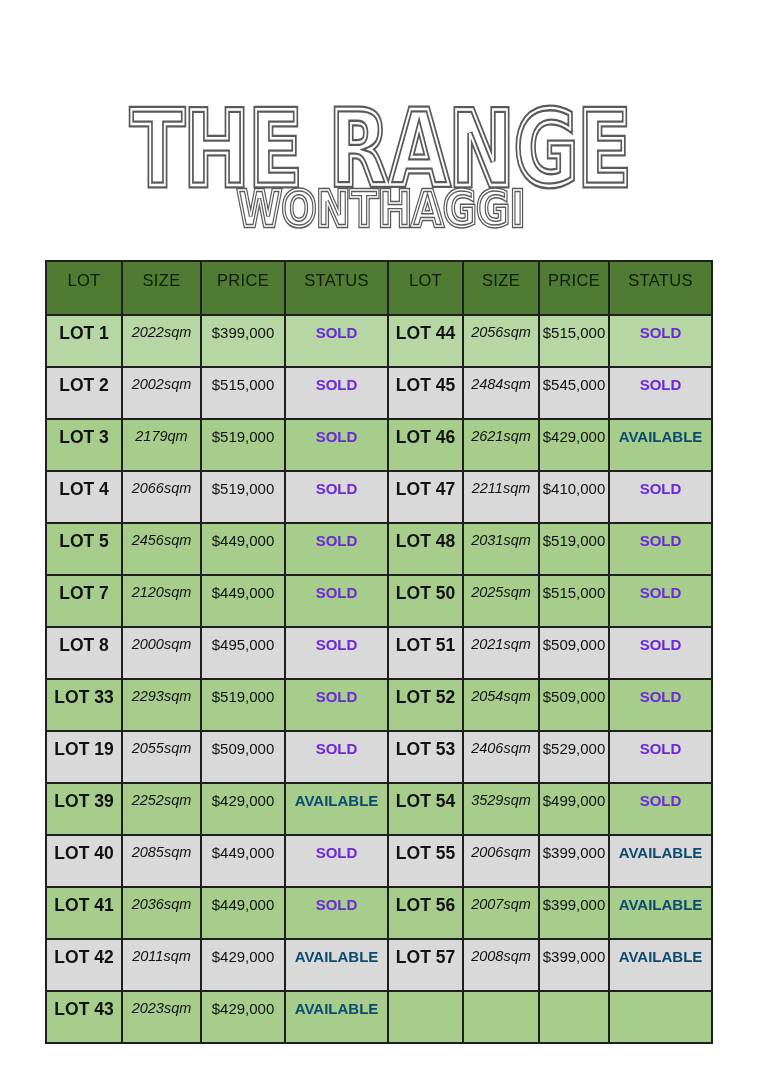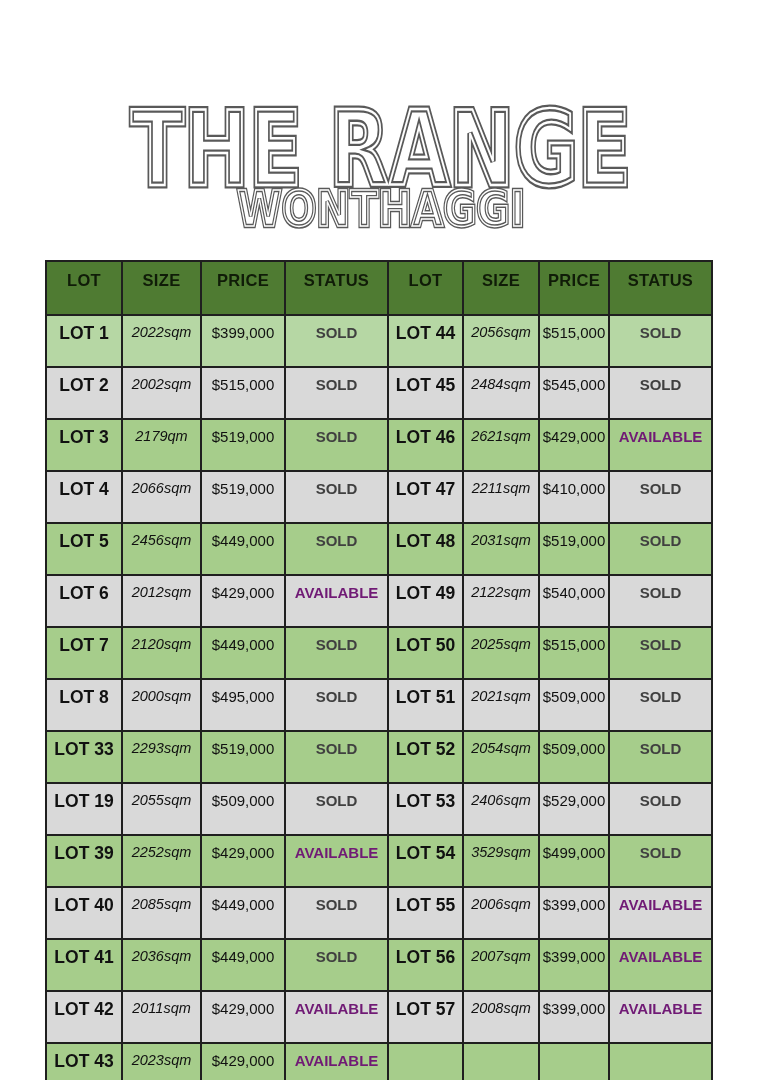--- a/index.html
+++ b/index.html
@@ -21,32 +21,32 @@
   .lots col.c1 { width:76px; }  .lots col.c2 { width:79px; }
   .lots col.c3 { width:84px; }  .lots col.c4 { width:103px; }
   .lots col.c5 { width:75px; }  .lots col.c6 { width:76px; }
   .lots col.c7 { width:70px; }  .lots col.c8 { width:103px; }
   .lots th, .lots td {
     border:2px solid #1f1f1f; text-align:center; vertical-align:top;
     padding:0; overflow:hidden; white-space:nowrap;
   }
   .lots thead th {
     height:43px; background:#4f7b32; color:#101c08;
-    font-size:16.5px; font-weight:bold; letter-spacing:0.3px; padding-top:9px;
+    font-size:16.5px; font-weight:normal; letter-spacing:0.3px; padding-top:9px;
   }
   .lots tbody td { height:42px; padding-top:8px; color:#111111; }
   tr.greenLight td { background:#b6d7a4;margin-left:9px; }
   tr.green      td { background:#a6cd8b;margin-top:20px; }
   tr.gray       td { background:#d9d9d9;margin-left:36px; }
   td.lot    { font-weight:bold; font-size:17.5px; padding-top:7px !important; }
   td.size   { font-size:14.5px;font-style:italic; }
   td.price  { font-size:15px; }
   td.status { font-weight:bold; font-size:15px; }
-  td.status.sold      { color:#404040; }
-  td.status.available { color:#701a75; }
+  td.status.sold      { color:#6d28d9; }
+  td.status.available { color:#0c4a6e; }
 </style>
 </head>
 <body>
 
 <div class="page">
 
   <svg class="title-svg" viewBox="0 0 763 145" font-family="DejaVu Sans, sans-serif">
     <g>
       <text class="t-outer1" x="381" y="90" text-anchor="middle" font-size="103" font-weight="bold" textLength="500" lengthAdjust="spacingAndGlyphs">THE RANGE</text>
       <text class="t-inner1" x="381" y="90" text-anchor="middle" font-size="103" font-weight="bold" textLength="500" lengthAdjust="spacingAndGlyphs">THE RANGE</text>
@@ -124,30 +124,20 @@
         <tr class="green">
           <td class="lot">LOT 5</td>
           <td class="size">2456sqm</td>
           <td class="price">$449,000</td>
           <td class="status sold">SOLD</td>
           <td class="lot">LOT 48</td>
           <td class="size">2031sqm</td>
           <td class="price">$519,000</td>
           <td class="status sold">SOLD</td>
         </tr>
-        <tr class="gray">
-          <td class="lot">LOT 6</td>
-          <td class="size">2012sqm</td>
-          <td class="price">$429,000</td>
-          <td class="status available">AVAILABLE</td>
-          <td class="lot">LOT 49</td>
-          <td class="size">2122sqm</td>
-          <td class="price">$540,000</td>
-          <td class="status sold">SOLD</td>
-        </tr>
         <tr class="green">
           <td class="lot">LOT 7</td>
           <td class="size">2120sqm</td>
           <td class="price">$449,000</td>
           <td class="status sold">SOLD</td>
           <td class="lot">LOT 50</td>
           <td class="size">2025sqm</td>
           <td class="price">$515,000</td>
           <td class="status sold">SOLD</td>
         </tr>

